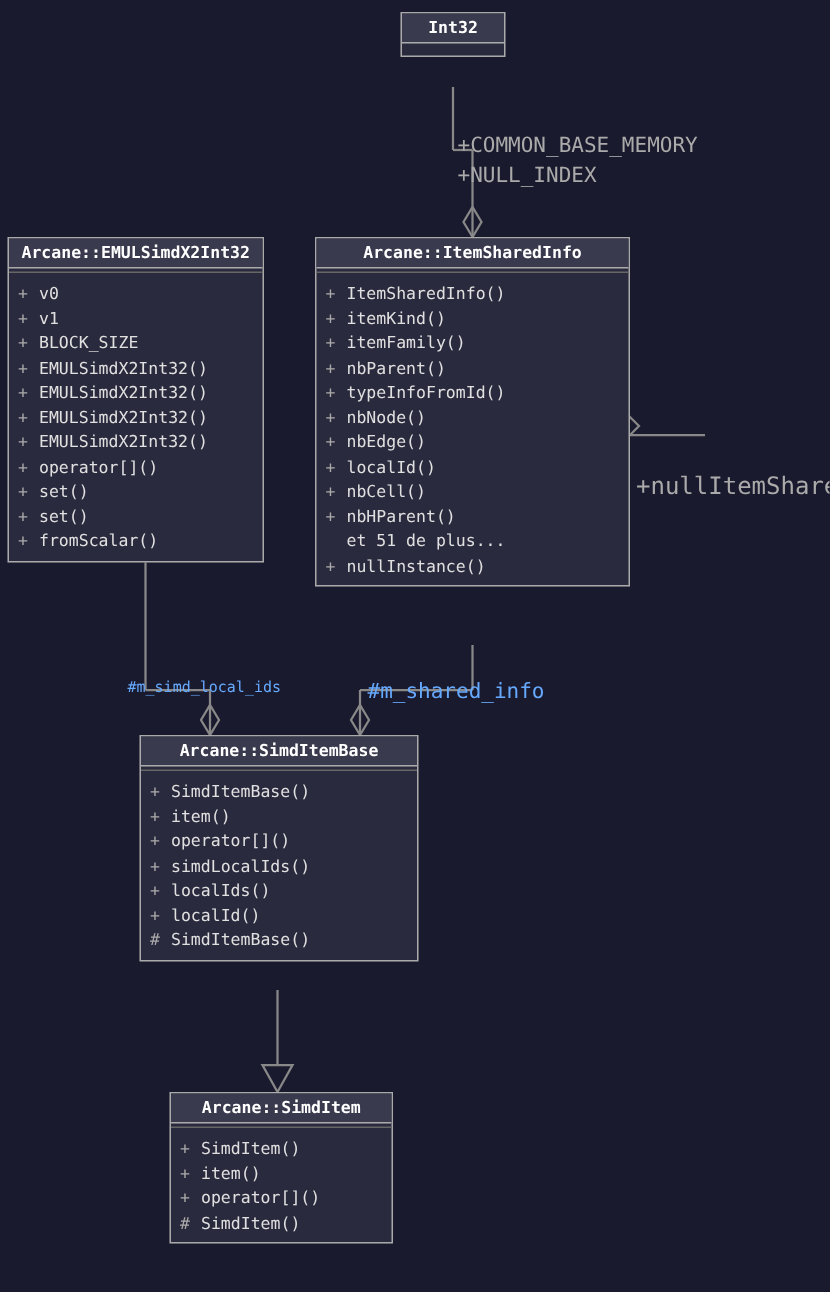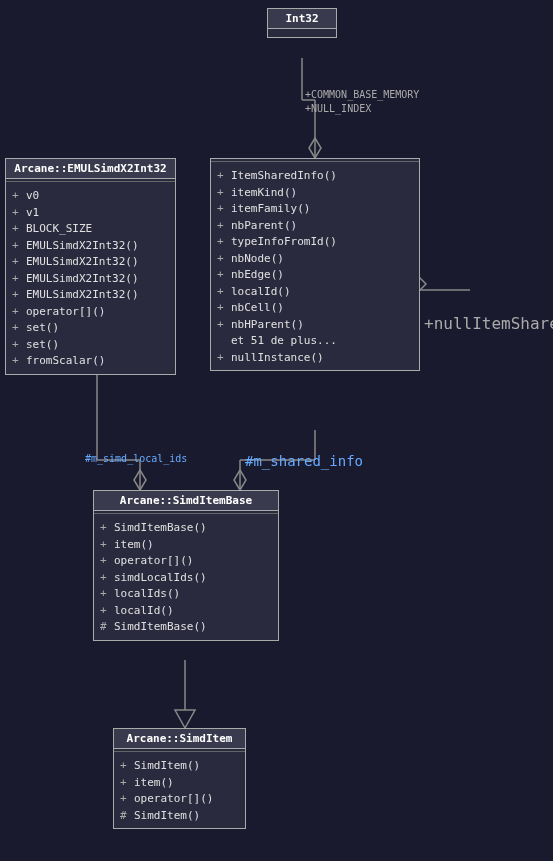--- a/index.html
+++ b/index.html
@@ -107,21 +107,21 @@
     <line x1="185" y1="660" x2="185" y2="710"></line>
 
     <polygon points="185,728 175,710 195,710" fill="#2a2a3e" stroke="#888"></polygon>
   </svg>
 
   <div class="uml-box" style="left:267px; top:8px; width:70px;">
     <div class="header">Int32</div>
     <div class="members"></div>
   </div>
 
-  <div class="connector-label" style="left:305px; top:88px; color:#aaa; font-size:10px; line-height:1.4;">
+  <div class="connector-label" style="left:305px; top:88px; color:#aaa; font-size:14px; line-height:1.4;">
     <span style="white-space:pre;">+COMMON_BASE_MEMORY
 +NULL_INDEX</span>
   </div>
 
   <div class="uml-box" style="left:5px; top:158px; width:171px;">
     <div class="header">Arcane::EMULSimdX2Int32</div>
     <div class="divider"></div>
     <div class="members">
     <div class="member">
           <span class="vis">+</span>
@@ -164,20 +164,21 @@
           <span>set()</span>
         </div>
         <div class="member">
           <span class="vis">+</span>
           <span>fromScalar()</span>
         </div>
       </div>
   </div>
 
   <div class="uml-box" style="left:210px; top:158px; width:210px;">
+    <div class="header">Arcane::ItemSharedInfo</div>
     <div class="divider"></div>
     <div class="members">
     <div class="member">
           <span class="vis">+</span>
           <span>ItemSharedInfo()</span>
         </div>
         <div class="member">
           <span class="vis">+</span>
           <span>itemKind()</span>
         </div>
@@ -264,21 +265,21 @@
           <span class="vis">+</span>
           <span>localId()</span>
         </div>
         <div class="member">
           <span class="vis">#</span>
           <span>SimdItemBase()</span>
         </div>
       </div>
   </div>
 
-  <div class="uml-box" style="left:113px; top:728px; width:133px;">
+  <div class="uml-box" style="left:113px; top:728px; width:149px;">
     <div class="header">Arcane::SimdItem</div>
     <div class="divider"></div>
     <div class="members">
     <div class="member">
           <span class="vis">+</span>
           <span>SimdItem()</span>
         </div>
         <div class="member">
           <span class="vis">+</span>
           <span>item()</span>

